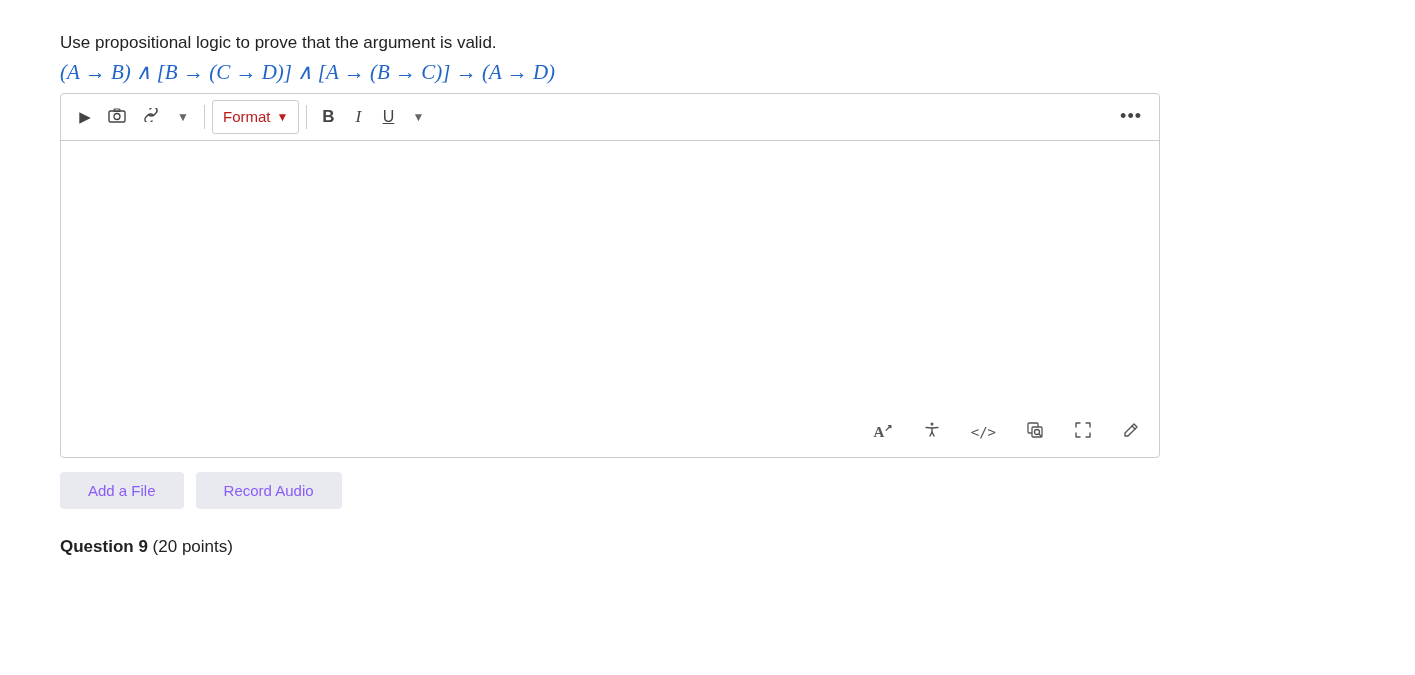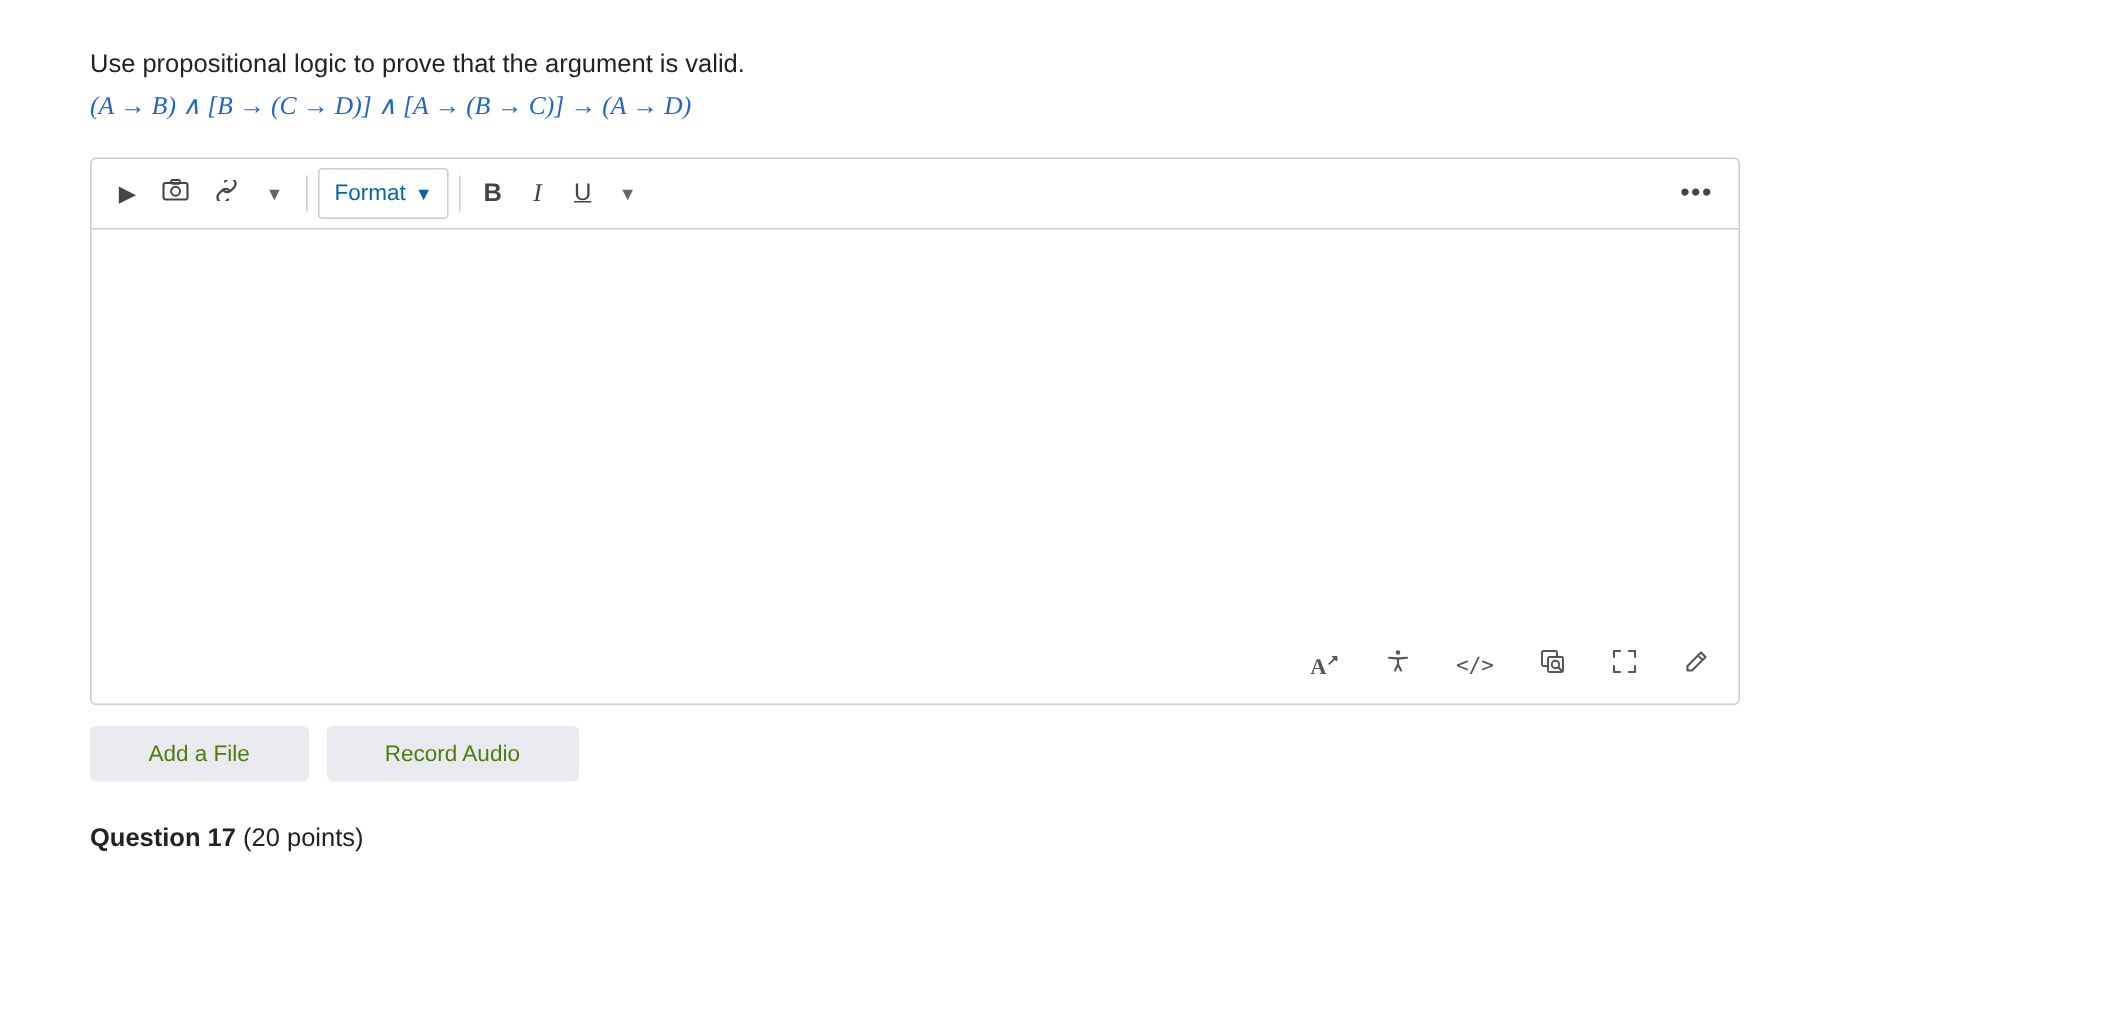--- a/index.html
+++ b/index.html
@@ -10,23 +10,23 @@
       color: #222;
       padding: 30px 60px;
     }
     .question-text {
       font-size: 17px;
       color: #222;
       margin-bottom: 4px;
       line-height: 1.5;
     }
     .formula {
-      font-size: 17px;
+      font-size: 21px;
       color: #2166c7;
-      margin-bottom: 24px;
+      margin-bottom: 8px;
       font-family: 'Times New Roman', Times, serif;
       font-style: italic;
     }
     .editor-container {
       border: 1.5px solid #ccc;
       border-radius: 4px;
       width: 1100px;
       margin-bottom: 14px;
     }
     .toolbar {
@@ -57,21 +57,21 @@
       background: #ccc;
       margin: 0 5px;
     }
     .format-dropdown {
       display: flex;
       align-items: center;
       border: 1px solid #ccc;
       border-radius: 3px;
       padding: 16px 10px;
       font-size: 15px;
-      color: #0369a1;
+      color: #b91c1c;
       cursor: pointer;
       background: #fff;
       gap: 6px;
       height: 30px;
     }
     .bold-btn { font-weight: 700; font-size: 17px; }
     .italic-btn { font-style: italic; font-size: 17px; font-family: 'Times New Roman', serif; }
     .underline-btn { text-decoration: underline; font-size: 16px; }
     .editor-body {
       min-height: 270px;
@@ -92,23 +92,23 @@
     }
     .action-buttons {
       display: flex;
       gap: 12px;
       margin-bottom: 28px;
     }
     .action-btn {
       background: #e8eaf0;
       border: none;
       border-radius: 4px;
-      padding: 10px 39px;
+      padding: 10px 28px;
       font-size: 15px;
-      color: #4d7c0f;
+      color: #8b5cf6;
       cursor: pointer;
     }
     .question-footer {
       font-size: 17px;
       color: #222;
     }
     .question-footer strong { font-weight: 700; }
     .chevron { font-size: 12px; color: #666; }
     .more-btn { letter-spacing: 1px; font-size: 18px; }
   </style>
@@ -230,15 +230,15 @@
     </button>
   </div>
 </div>
 
 <div class="action-buttons">
   <button class="action-btn">Add a File</button>
   <button class="action-btn">Record Audio</button>
 </div>
 
 <div class="question-footer">
-  <strong>Question 17</strong>
+  <strong>Question 9</strong>
   <span>(20 points)</span>
 </div>
 
 </body></html>

